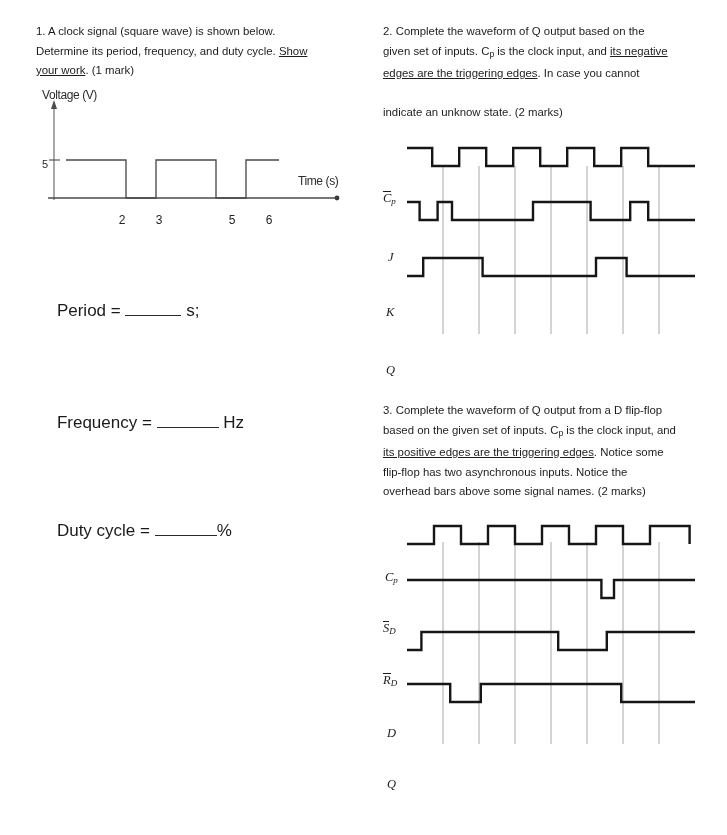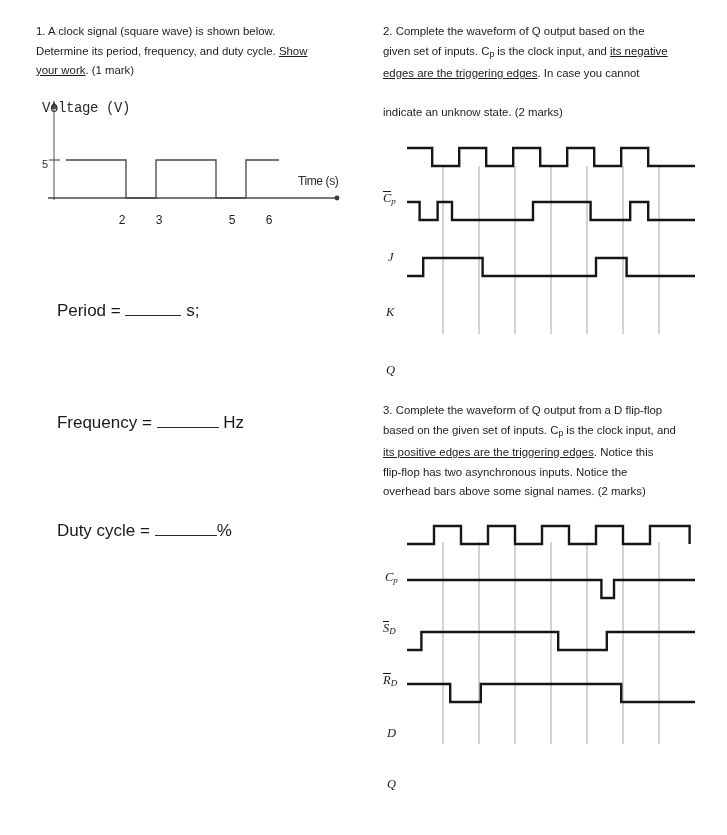--- a/index.html
+++ b/index.html
@@ -55,25 +55,25 @@
   #chart1 {
     position: absolute;
     left: 36px;
     top: 88px;
     width: 320px;
     height: 165px;
   }
   #chart1 .axis-label-y {
     position: absolute;
     left: 6px;
-    top: 12px;
-    font-size: 14px;
+    top: 0px;
+    font-size: 12px;
     letter-spacing: -0.4px;
     color: #2b2b2b;
-    font-family: Liberation Mono, monospace;
+    font-family: Liberation Sans, sans-serif;
   }
   #chart1 .axis-label-x {
     position: absolute;
     left: 262px;
     top: 86px;
     font-size: 12px;
     letter-spacing: -0.4px;
     color: #2b2b2b;
   }
   #chart1 .v-tick {
@@ -199,21 +199,21 @@
         <path d="M24.00 14.00 L49.20 14.00 L49.20 32.00 L76.20 32.00 L76.20 14.00 L103.20 14.00 L103.20 32.00 L130.20 32.00 L130.20 14.00 L157.20 14.00 L157.20 32.00 L184.20 32.00 L184.20 14.00 L211.20 14.00 L211.20 32.00 L238.20 32.00 L238.20 14.00 L265.20 14.00 L265.20 32.00 L312.00 32.00" fill="none" stroke="#161616" stroke-width="2.4" stroke-linejoin="miter" stroke-linecap="butt"></path>
         <path d="M24.00 68.00 L36.60 68.00 L36.60 86.00 L54.60 86.00 L54.60 68.00 L69.00 68.00 L69.00 86.00 L150.00 86.00 L150.00 68.00 L207.60 68.00 L207.60 86.00 L247.20 86.00 L247.20 68.00 L265.20 68.00 L265.20 86.00 L312.00 86.00" fill="none" stroke="#161616" stroke-width="2.4" stroke-linejoin="miter" stroke-linecap="butt"></path>
         <path d="M24.00 142.00 L40.20 142.00 L40.20 124.00 L99.60 124.00 L99.60 142.00 L213.00 142.00 L213.00 124.00 L243.60 124.00 L243.60 142.00 L312.00 142.00" fill="none" stroke="#161616" stroke-width="2.4" stroke-linejoin="miter" stroke-linecap="butt"></path>
       </svg>
   </div>
 
   <div class="col-right" style="top:401px;">
     <div class="qtext">
       <span>3. Complete the waveform of Q output from a D flip-flop</span><br>
       <span>based on the given set of inputs. C</span><span class="sub">p</span><span> is the clock input, and</span><br>
-      <span class="u">its  positive  edges  are  the  triggering  edges</span><span>. Notice  this</span><br>
+      <span class="u">its  positive  edges  are  the  triggering  edges</span><span>. Notice  some</span><br>
       <span>flip-flop  has  two  asynchronous  inputs.  Notice  the</span><br>
       <span>overhead bars above some signal names. (2 marks)</span>
     </div>
   </div>
 
   <div class="timing" id="timing3">
     <div class="sig-label" style="left:2px; top:14px;">C<span class="sb">p</span></div>
     <div class="sig-label" style="left:0px; top:65px;"><span class="ovl">S</span><span class="sb">D</span></div>
     <div class="sig-label" style="left:0px; top:117px;"><span class="ovl">R</span><span class="sb">D</span></div>
     <div class="sig-label" style="left:4px; top:170px;">D</div>

